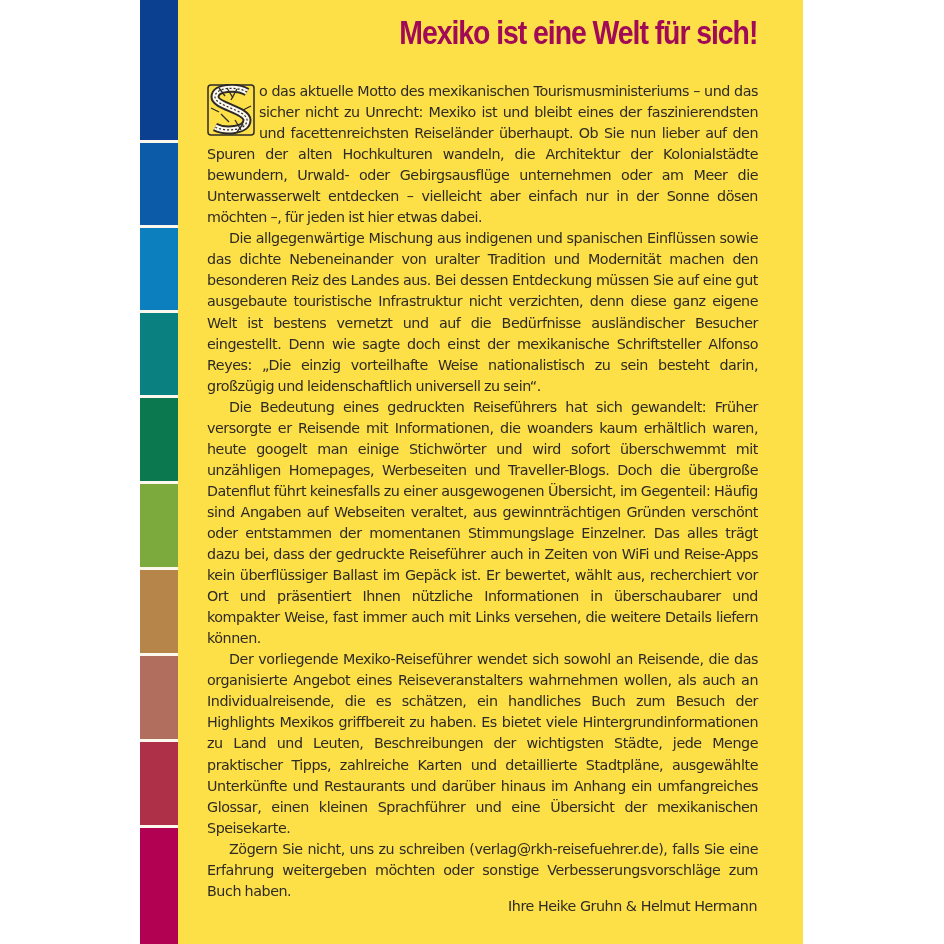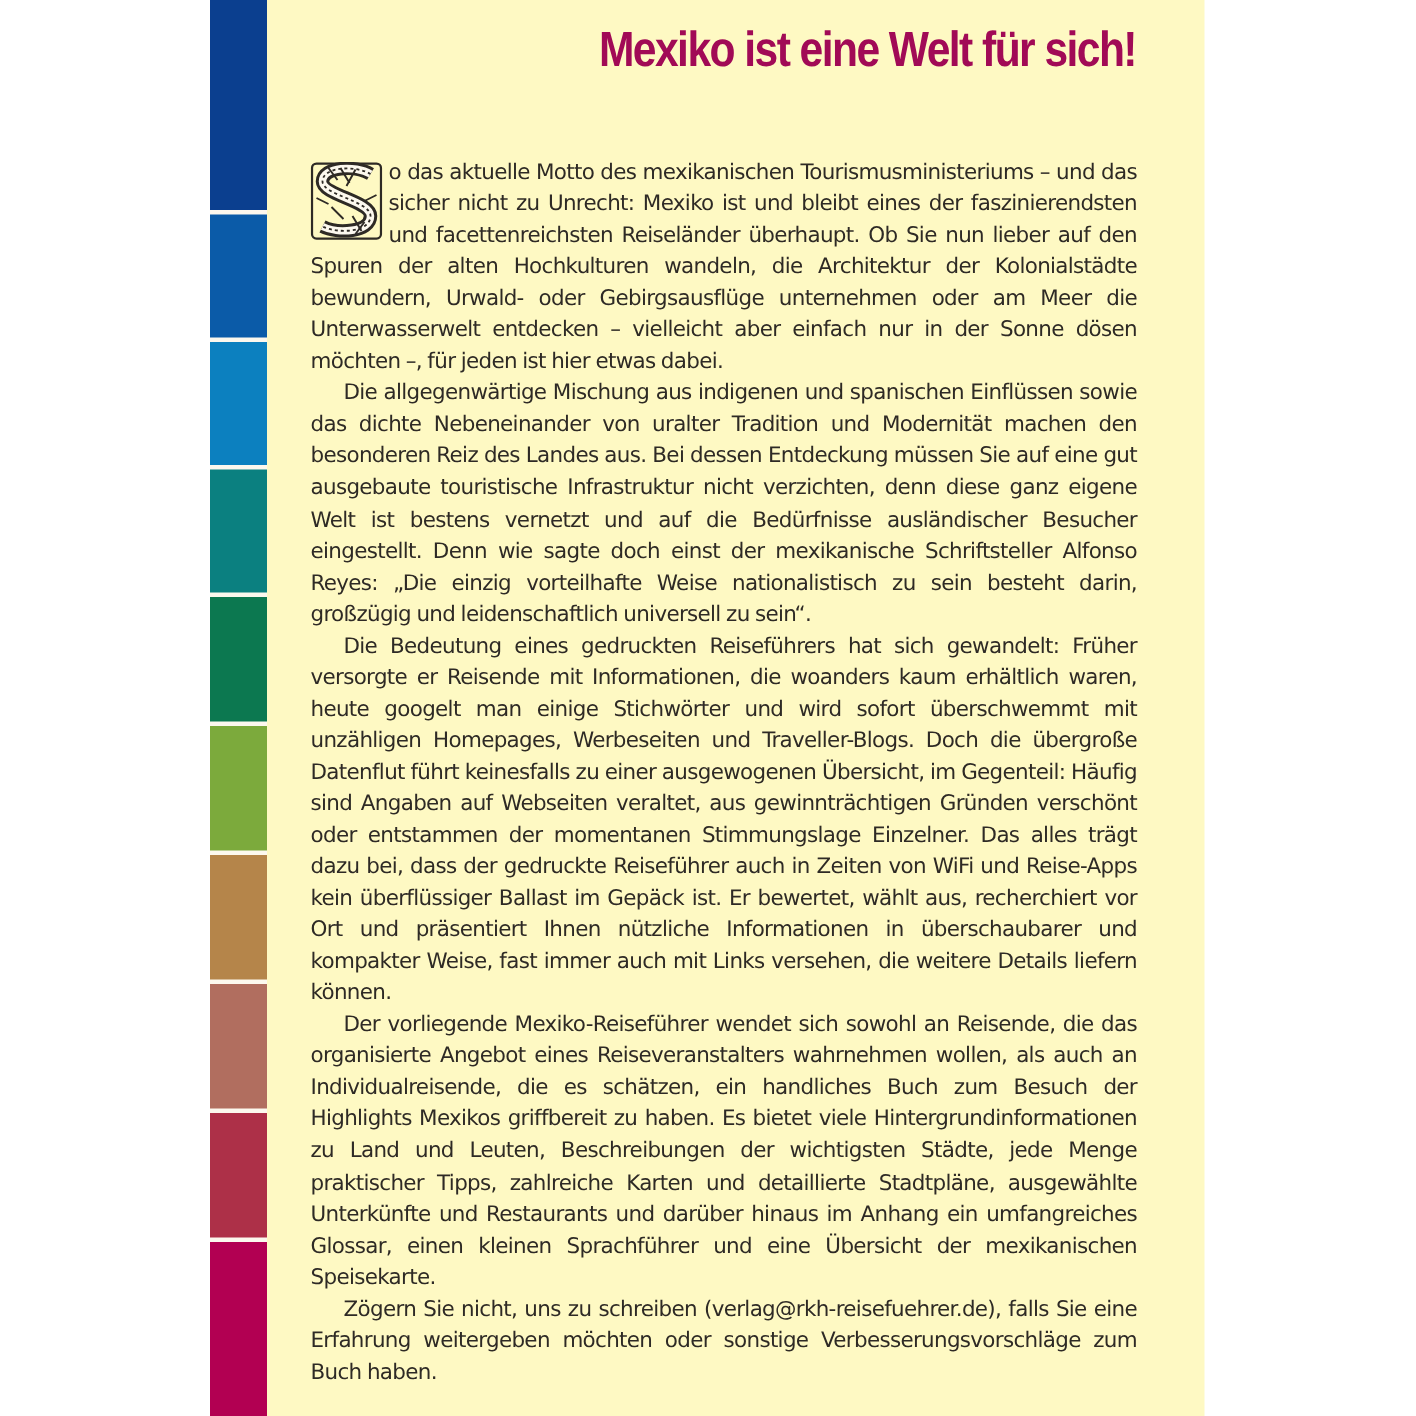--- a/index.html
+++ b/index.html
@@ -1,35 +1,35 @@
 <!DOCTYPE html>
 <html><head>
 <meta charset="utf-8">
 <style>
   html, body { margin:0; padding:0; }
   body { width:944px; height:944px; background:#ffffff; position:relative; overflow:hidden; }
   .page {
     position:absolute; left:140px; top:0; width:663px; height:944px;
-    background:#fef9c3;
+    background:#fde047;
   }
   .color-bar { position:absolute; left:0; top:0; width:38px; height:944px; background:#fcf8ee; }
   .stripe { position:absolute; left:0; width:38px; }
   .title {
     position:absolute; right:46px; top:14px;
     font-family:"Liberation Sans", sans-serif; font-weight:bold;
     font-size:33px; letter-spacing:-1.2px; transform:scaleX(0.86); transform-origin:right center;
     white-space:nowrap;
   }
   .body-text {
     position:absolute; left:67px; top:81px; width:551px;
     font-family:"DejaVu Sans", sans-serif; font-size:14.3px; line-height:21.05px;
     color:#2e2a25; text-align:justify; letter-spacing:-0.45px; word-spacing:-0.5px;
   }
   .body-text p { margin:0; text-indent:22px; }
-  .body-text p.first { text-indent:0;margin-top:24px; }
+  .body-text p.first { text-indent:0; }
   .dropcap {
     float:left; width:48px; height:52px; margin:3px 4px 0 0;
   }
   .dropcap svg { display:block; }
   .quote-es { font-style:italic; }
   .signature {
     position:absolute; right:46px; top:898px;
     font-family:"DejaVu Sans", sans-serif; font-size:14.3px; color:#2e2a25; letter-spacing:-0.45px;
   }
 </style>
@@ -61,13 +61,14 @@
         <path d="M40 8 C 30 2, 8 3, 8 13 C 8 22, 40 26, 40 36 C 40 47, 18 48, 8 43" fill="none" stroke="#2e2a25" stroke-width="1.2" stroke-dasharray="2 2"></path>
         <path d="M12 4 L 18 12 M20 4 L 26 14 M30 5 L 24 16 M14 30 L 22 38 M28 36 L 34 46 M36 40 L 30 48 M4 24 L 12 28 M44 22 L 36 26" stroke="#2e2a25" stroke-width="1.3" fill="none"></path>
       </svg>
         </span><span>o das aktuelle Motto des mexikanischen Tourismusministeriums – und das sicher nicht zu Unrecht: Mexiko ist und bleibt eines der faszinierendsten und facettenreichsten Reiseländer überhaupt. Ob Sie nun lieber auf den Spuren der alten Hochkulturen wandeln, die Architektur der Kolonialstädte bewundern, Urwald- oder Gebirgsausflüge unternehmen oder am Meer die Unterwasserwelt entdecken – vielleicht aber einfach nur in der Sonne dösen möchten –, für jeden ist hier etwas dabei.</span></p>
     <p>Die allgegenwärtige Mischung aus indigenen und spanischen Einflüssen sowie das dichte Nebeneinander von uralter Tradition und Modernität machen den besonderen Reiz des Landes aus. Bei dessen Entdeckung müssen Sie auf eine gut ausgebaute touristische Infrastruktur nicht verzichten, denn diese ganz eigene Welt ist bestens vernetzt und auf die Bedürfnisse ausländischer Besucher eingestellt. Denn wie sagte doch einst der mexikanische Schriftsteller Alfonso Reyes: „Die einzig vorteilhafte Weise nationalistisch zu sein besteht darin, großzügig und leidenschaftlich universell zu sein“.</p>
     <p>Die Bedeutung eines gedruckten Reiseführers hat sich gewandelt: Früher versorgte er Reisende mit Informationen, die woanders kaum erhältlich waren, heute googelt man einige Stichwörter und wird sofort überschwemmt mit unzähligen Homepages, Werbeseiten und Traveller-Blogs. Doch die übergroße Datenflut führt keinesfalls zu einer ausgewogenen Übersicht, im Gegenteil: Häufig sind Angaben auf Webseiten veraltet, aus gewinnträchtigen Gründen verschönt oder entstammen der momentanen Stimmungslage Einzelner. Das alles trägt dazu bei, dass der gedruckte Reiseführer auch in Zeiten von WiFi und Reise-Apps kein überflüssiger Ballast im Gepäck ist. Er bewertet, wählt aus, recherchiert vor Ort und präsentiert Ihnen nützliche Informationen in überschaubarer und kompakter Weise, fast immer auch mit Links versehen, die weitere Details liefern können.</p>
     <p>Der vorliegende Mexiko-Reiseführer wendet sich sowohl an Reisende, die das organisierte Angebot eines Reiseveranstalters wahrnehmen wollen, als auch an Individualreisende, die es schätzen, ein handliches Buch zum Besuch der Highlights Mexikos griffbereit zu haben. Es bietet viele Hintergrundinformationen zu Land und Leuten, Beschreibungen der wichtigsten Städte, jede Menge praktischer Tipps, zahlreiche Karten und detaillierte Stadtpläne, ausgewählte Unterkünfte und Restaurants und darüber hinaus im Anhang ein umfangreiches Glossar, einen kleinen Sprachführer und eine Übersicht der mexikanischen Speisekarte.</p>
     <p><span>Zögern Sie nicht, uns zu schreiben (verlag@rkh-reisefuehrer.de), falls Sie eine Erfahrung weitergeben möchten oder sonstige Verbesserungsvorschläge zum Buch haben.</span></p>
   </div>
 
+  <div class="signature">Ihre Heike Gruhn &amp; Helmut Hermann</div>
 </div>
 
 </body></html>

